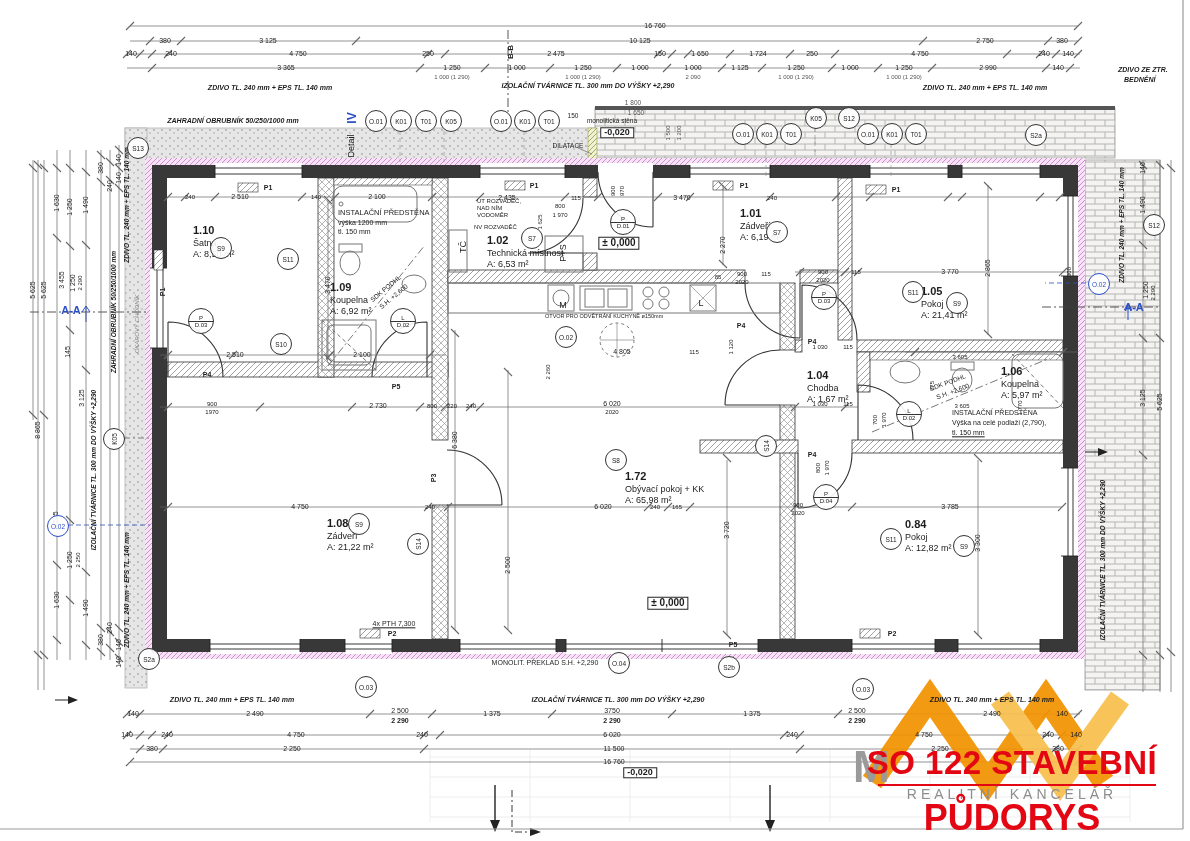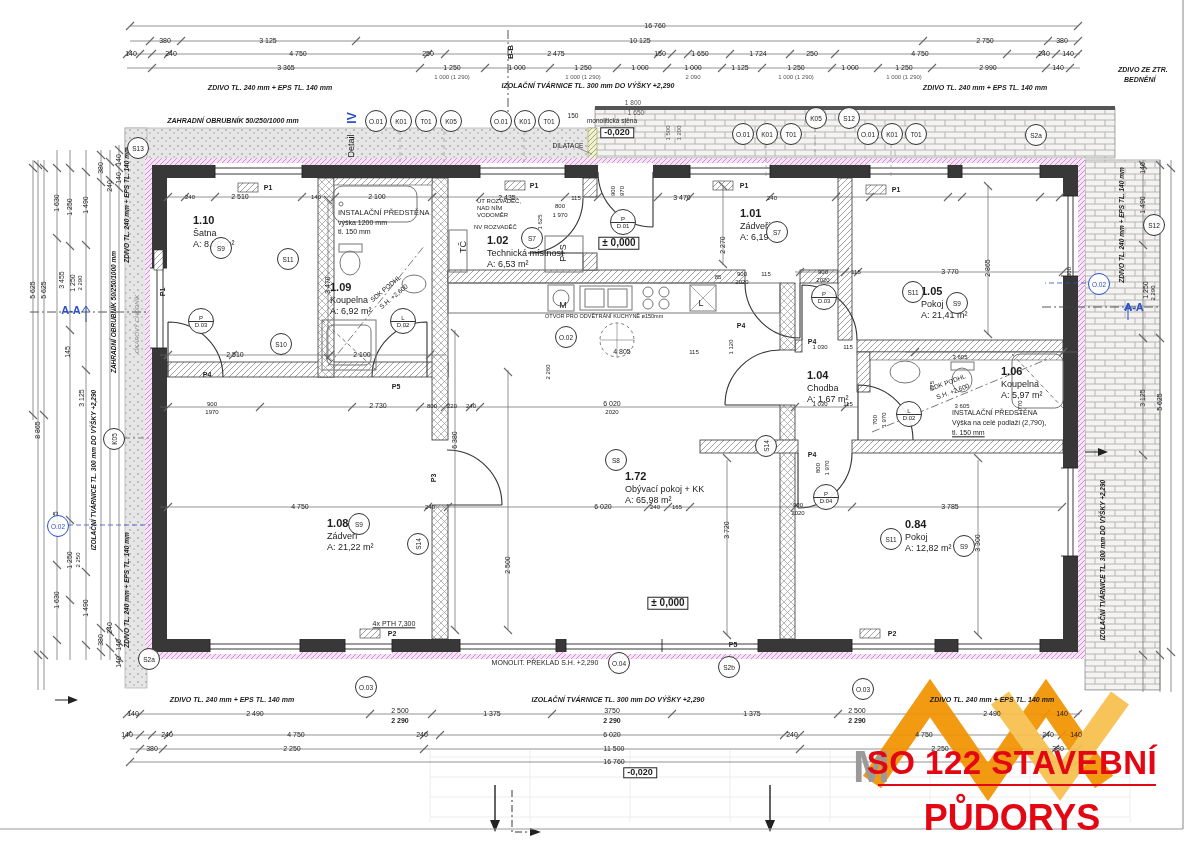--- a/index.html
+++ b/index.html
@@ -656,21 +656,21 @@
       <div class="n pm" style="left: 163px; top: 292px; font-size: 7px; transform: translate(-50%, -50%) rotate(-90deg);">P1</div>
       <div class="n pm" style="left: 392px; top: 634px; font-size: 7px; transform: translate(-50%, -50%);">P2</div>
       <div class="n pm" style="left: 892px; top: 634px; font-size: 7px; transform: translate(-50%, -50%);">P2</div>
       <div class="n pm" style="left: 434px; top: 478px; font-size: 7px; transform: translate(-50%, -50%) rotate(-90deg);">P3</div>
       <div class="n pm" style="left: 207px; top: 375px; font-size: 7px; transform: translate(-50%, -50%);">P4</div>
       <div class="n pm" style="left: 741px; top: 326px; font-size: 7px; transform: translate(-50%, -50%);">P4</div>
       <div class="n pm" style="left: 812px; top: 342px; font-size: 7px; transform: translate(-50%, -50%);">P4</div>
       <div class="n pm" style="left: 812px; top: 455px; font-size: 7px; transform: translate(-50%, -50%);">P4</div>
       <div class="n pm" style="left: 396px; top: 387px; font-size: 7px; transform: translate(-50%, -50%);">P5</div>
       <div class="n pm" style="left: 733px; top: 645px; font-size: 7px; transform: translate(-50%, -50%);">P5</div>
-      <div class="room" style="left: 193px; top: 214px;">
+      <div class="room" style="left: 193px; top: 224px;">
         <div class="rn">1.10</div>
         <div class="rm">Šatna</div>
         <div class="rm">A: 8,50  m²</div>
       </div>
       <div class="room" style="left: 330px; top: 281px;">
         <div class="rn">1.09</div>
         <div class="rm">Koupelna</div>
         <div class="rm">A: 6,92  m²</div>
       </div>
       <div class="room" style="left: 487px; top: 234px;">
@@ -775,15 +775,16 @@
       </div>
       <div class="circ circ2" style="left: 813px; top: 484px; width: 24px; height: 24px; font-size: 6px;">
         <div style="border-bottom:1px solid #333;width:100%;text-align:center;">P</div>
         <div>D.04</div>
       </div>
     </div>
 
 <div class="wm-letter">M</div>
 <div class="tb-line1" style="color: rgb(227, 6, 19);">SO 122 STAVEBNÍ</div>
 <div class="tb-hr" style="background: rgb(227, 6, 19);"></div>
+<div class="tb-tag">REALITNÍ KANCELÁŘ</div>
 <div class="tb-line2" style="color: rgb(227, 6, 19);">PŮDORYS M:1:50</div>
 
 </div>
 
 </body></html>

